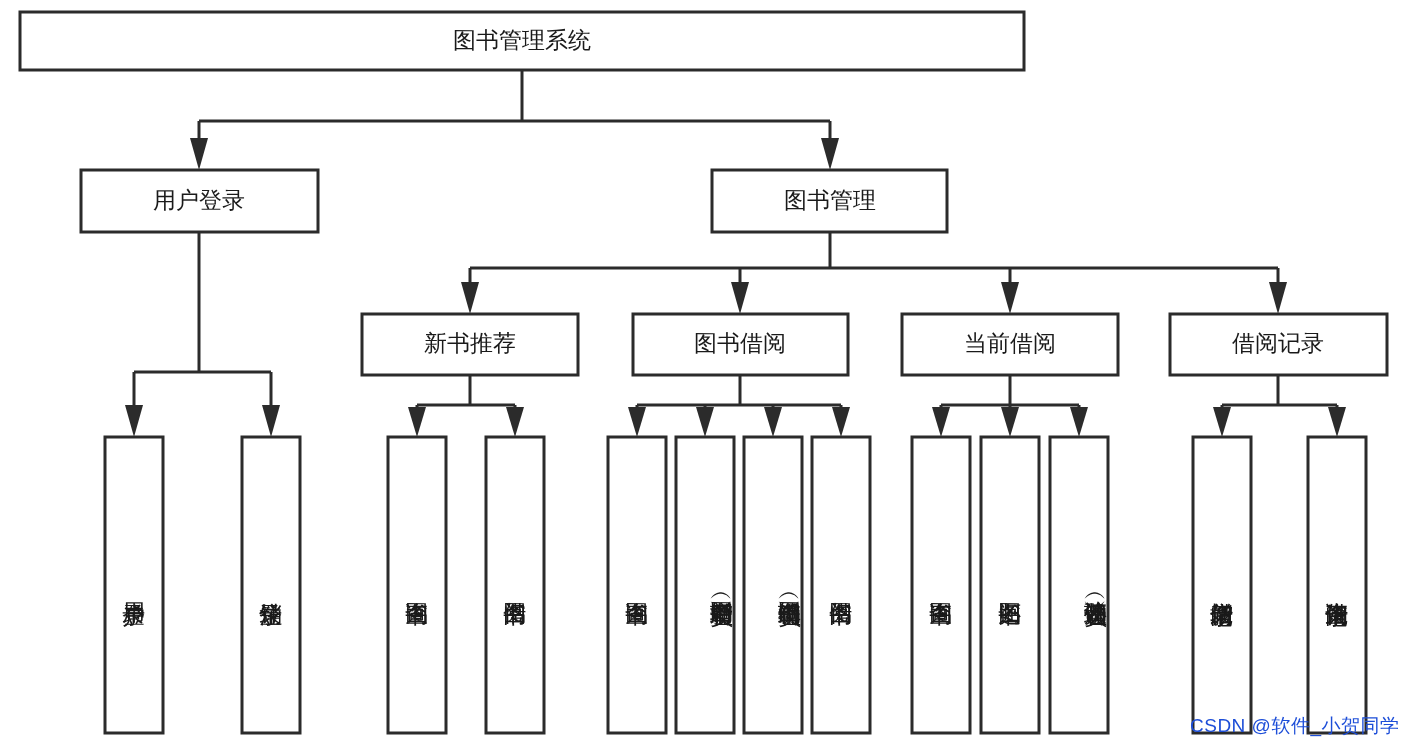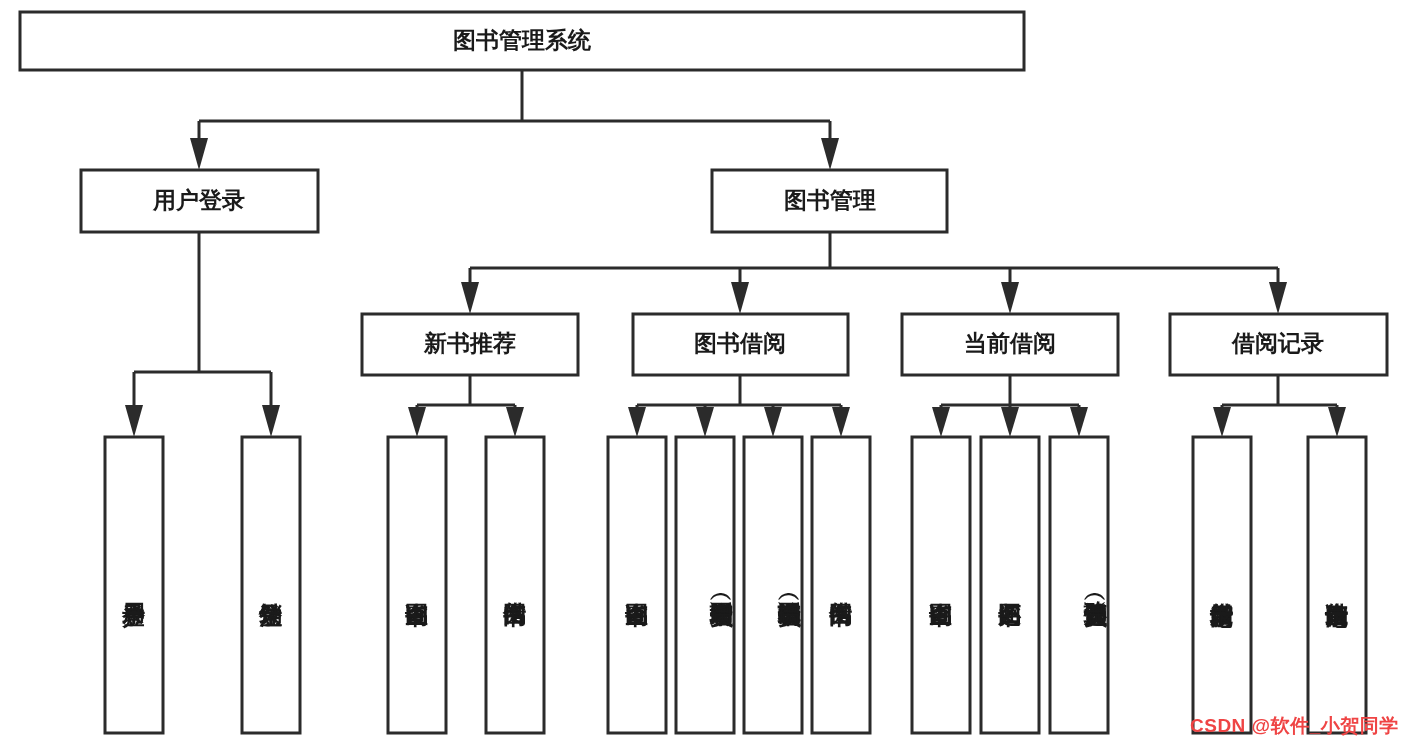--- a/index.html
+++ b/index.html
@@ -11,21 +11,20 @@
     width: 1405px;
     height: 747px;
     font-family: "Liberation Sans", "DejaVu Sans", sans-serif;
     overflow: hidden;
   }
   #diagram-root {
     position: relative;
     width: 1405px;
     height: 747px;
     background: #ffffff;
-    font-weight: bold;
   }
   svg.diagram-canvas {
     position: absolute;
     left: 0;
     top: 0;
     width: 1405px;
     height: 747px;
   }
   .node-box {
     fill: #ffffff;
@@ -71,21 +70,21 @@
   }
   .vnode {
     position: absolute;
   }
   .watermark {
     position: absolute;
     left: 1190px;
     top: 713px;
     font-family: "Liberation Sans", "DejaVu Sans", sans-serif;
     font-size: 19px;
-    color: #ef4444;
+    color: #1d4ed8;
     white-space: nowrap;
     letter-spacing: 0.5px;
   }
 </style>
 </head>
 <body>
 
 <div id="diagram-root">
 
   <svg class="diagram-canvas" viewBox="0 0 1405 747">

